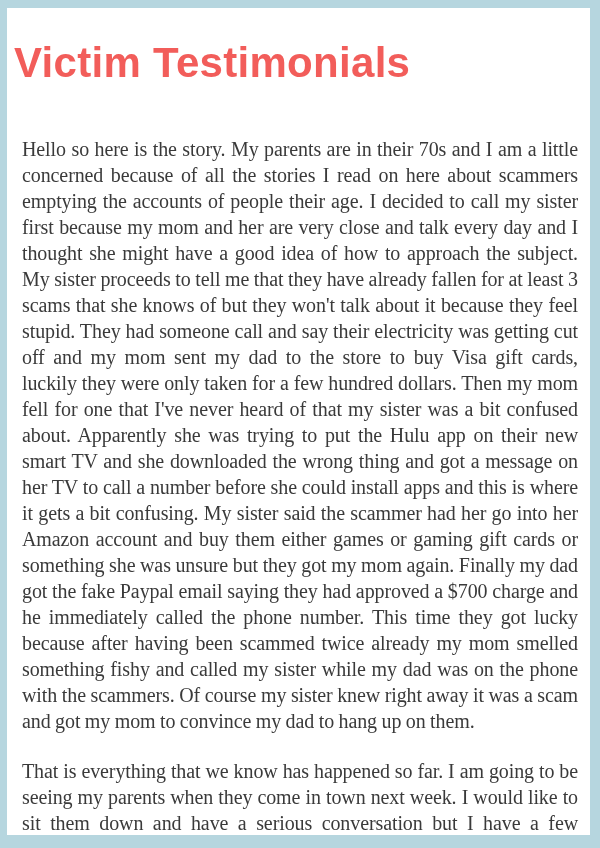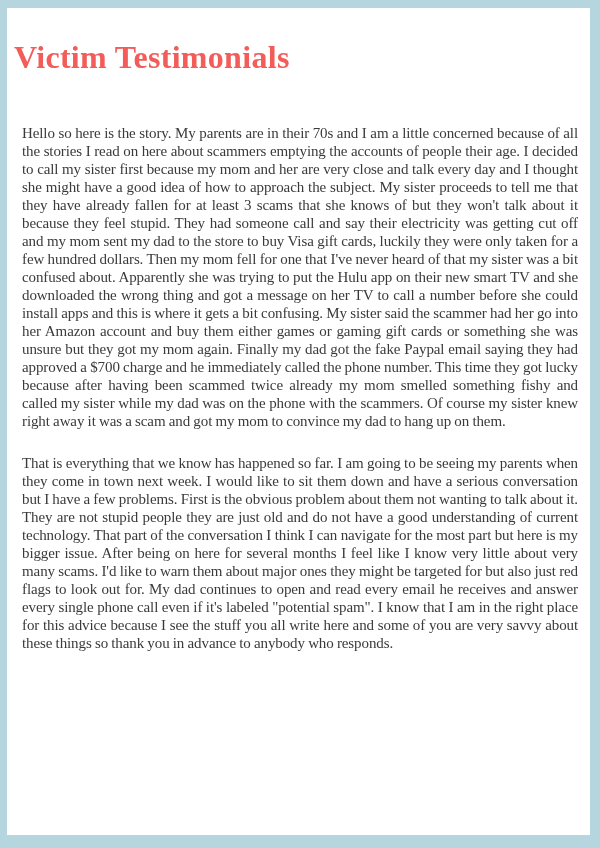--- a/index.html
+++ b/index.html
@@ -20,32 +20,32 @@
     top: 8px;
     left: 7px;
     right: 10px;
     bottom: 13px;
     background: var(--sheet, #ffffff);
     box-sizing: border-box;
     padding: 0 12px 0 15px;
     overflow: hidden;
   }
   .page-title {
-    font-family: Liberation Serif, serif;
+    font-family: Liberation Sans, sans-serif;
     font-weight: 700;
-    font-size: 32px;
+    font-size: 42px;
     line-height: 1.2;
     letter-spacing: 0.3px;
     color: var(--title, #f25d5a);
     margin: 30px 0 0 -8px;
   }
   .body-text {
     font-family: "Liberation Serif", serif;
-    font-size: 15px;
-    line-height: 18px;
+    font-size: 20px;
+    line-height: 26px;
     letter-spacing: -0.1px;
     word-spacing: -0.4px;
     color: var(--body-text, #3a3a3a);
     text-align: justify;
   }
   .para-1 { margin: 48px 0 0 0; }
   .para-2 { margin: 24px 0 0 0; }
 </style>
 </head>
 <body>

